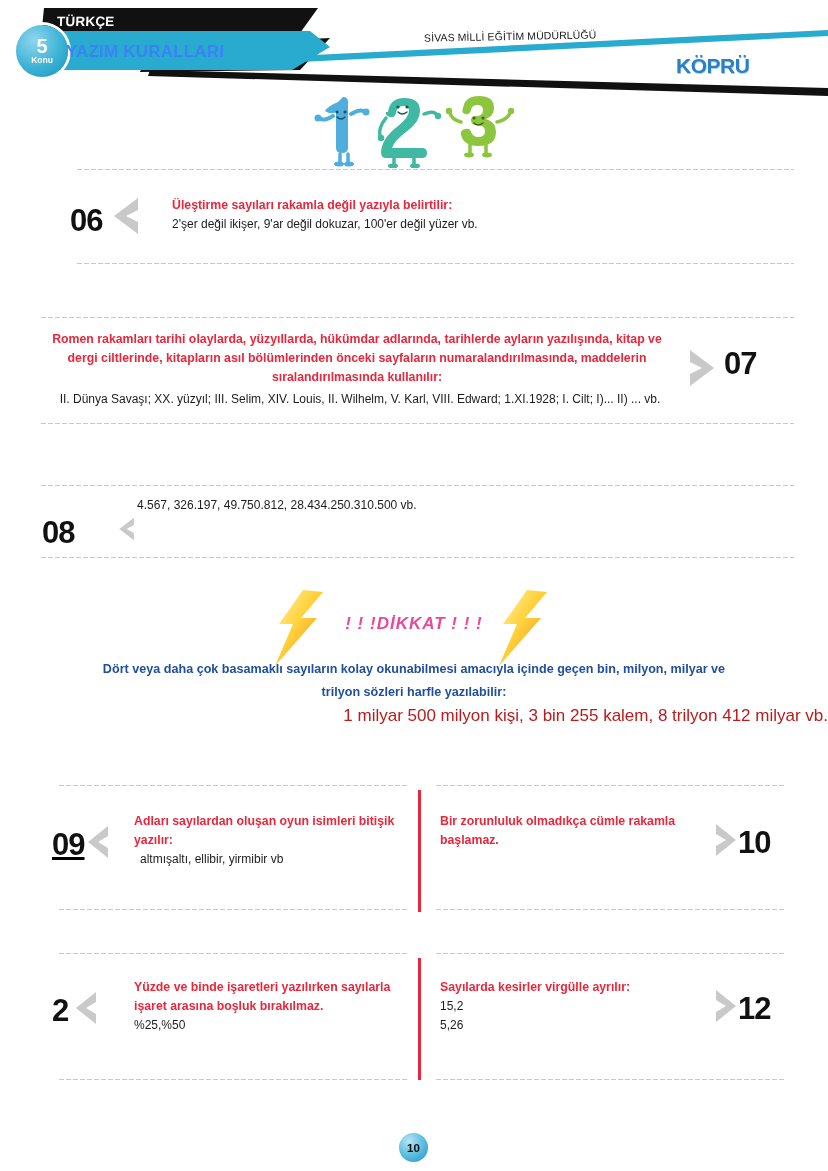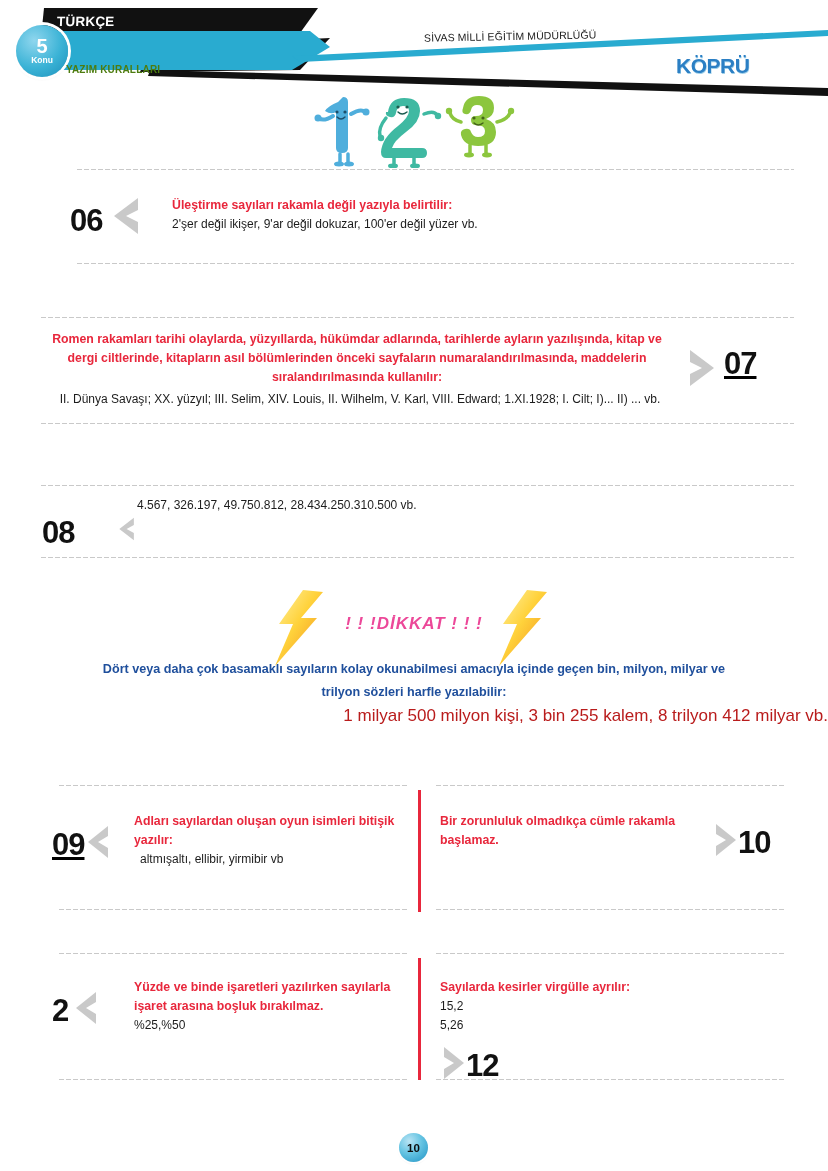--- a/index.html
+++ b/index.html
@@ -28,25 +28,24 @@
     left: 57px; top: 14px;
     font-size: 13.5px;
     font-weight: bold;
     color: #ffffff;
     letter-spacing: 0.2px;
     transform: skewX(-2deg);
   }
   .hdr-yazim {
     position: absolute;
     left: 66px; top: 42px;
-    font-size: 10px;
-    font-weight: bold;
-    color: #4d7c0f;
+    font-size: 17px;
+    font-weight: bold;
+    color: #3b82f6;
     letter-spacing: 0.2px;
-    margin-top: 22px;
   }
   .konu-circle {
     position: absolute;
     left: 16px; top: 25px;
     width: 52px; height: 52px;
     border-radius: 50%;
     background: radial-gradient(circle at 35% 30%, #8fd6ee 0%, #3bb3d6 55%, #1b8fba 100%);
     box-shadow: 0 0 0 3px #ffffff, 0 1px 3px rgba(0,0,0,.35);
     display: flex;
     flex-direction: column;
@@ -260,21 +259,21 @@
   </div>
 </div>
 <div class="dots-line" style="left:76px; top:262px; width:718px;"></div>
 
 <div class="dots-line" style="left:40px; top:316px; width:754px;"></div>
 <div class="rule rowflex" style="left:42px; top:330px; width:752px;">
   <div style="flex:1; padding-right:14px;text-align:center;">
     <div class="rule-head">Romen rakamları tarihi olaylarda, yüzyıllarda, hükümdar adlarında, tarihlerde ayların yazılışında, kitap ve dergi ciltlerinde, kitapların asıl bölümlerinden önceki sayfaların numaralandırılmasında, maddelerin sıralandırılmasında kullanılır:</div>
     <div class="rule-ex" style="padding-left:6px; padding-top:3px;">II. Dünya Savaşı; XX. yüzyıl; III. Selim, XIV. Louis, II. Wilhelm, V. Karl, VIII. Edward; 1.XI.1928; I. Cilt; I)... II) ... vb.</div>
   </div>
-  <div class="numcell" style="width:108px; padding-top:18px; align-items:flex-start;text-decoration:underline;">
+  <div class="numcell" style="width:108px; padding-top:18px; align-items:flex-start;">
     <svg class="chev" width="30" height="40" viewBox="0 0 30 40">
       <polygon points="4,2 4,14 16,20 4,26 4,38 28,20" fill="#c9c9c9"></polygon>
     </svg>
     <span class="rule-num" style="margin-left:8px;">07</span>
   </div>
 </div>
 <div class="dots-line" style="left:40px; top:422px; width:754px;"></div>
 
 <div class="dots-line" style="left:40px; top:484px; width:754px;"></div>
 <div class="rule rowflex" style="left:42px; top:496px; width:752px;">
@@ -353,21 +352,21 @@
     <svg class="chev" width="26" height="36" viewBox="0 0 26 36" style="margin-left:6px;">
       <polygon points="22,2 22,12 12,18 22,24 22,34 2,18" fill="#c9c9c9"></polygon>
     </svg>
   </div>
   <div style="flex:1;">
     <div class="rule-head">Yüzde ve binde işaretleri yazılırken sayılarla işaret arasına boşluk bırakılmaz.</div>
     <div class="rule-ex">%25,%50</div>
   </div>
 </div>
 
-<div class="rule rowflex" style="left:440px; top:978px; width:348px;flex-direction:column;">
+<div class="rule rowflex" style="left:440px; top:978px; width:348px;">
   <div style="flex:1; padding-right:8px;">
     <div class="rule-head">Sayılarda kesirler virgülle ayrılır:</div>
     <div class="rule-ex">15,2</div>
     <div class="rule-ex">5,26</div>
   </div>
   <div class="numcell" style="width:76px; padding-top:10px;">
     <svg class="chev" width="26" height="36" viewBox="0 0 26 36">
       <polygon points="4,2 4,12 14,18 4,24 4,34 24,18" fill="#c9c9c9"></polygon>
     </svg>
     <span class="rule-num">12</span>

